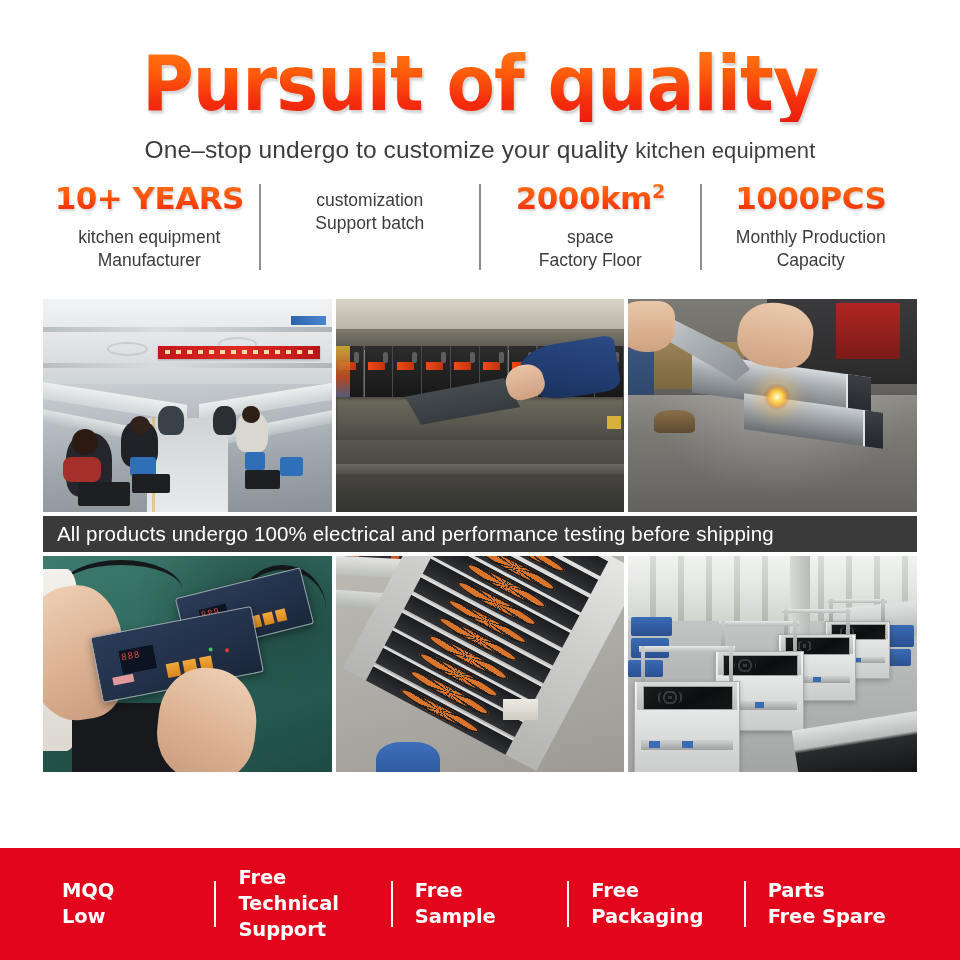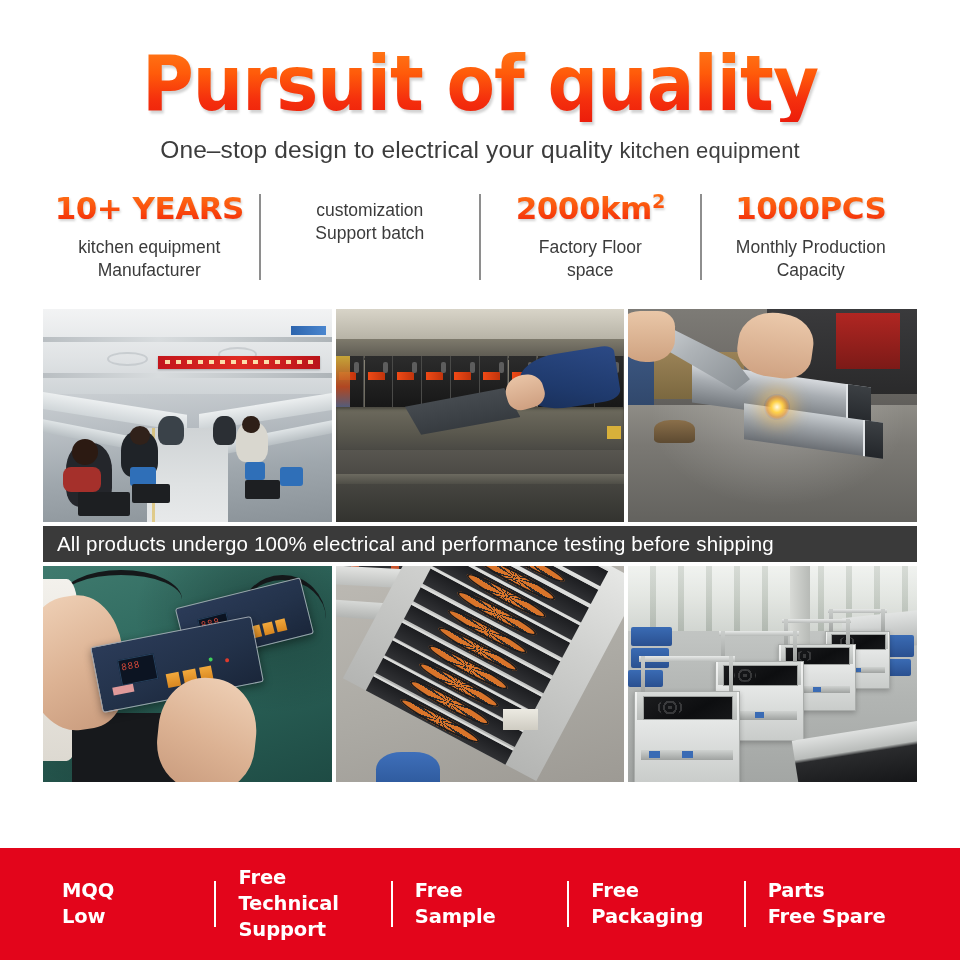--- a/index.html
+++ b/index.html
@@ -46,21 +46,21 @@
     white-space: nowrap;
   }
   .hero-sub .sub-small {
     font-size: 22px;
     color: #3f3f3f;
   }
 
   
   .stats {
     width: 880px;
-    margin: 26px auto 0 auto;
+    margin: 16px auto 0 auto;
     display: flex;
     align-items: stretch;
   }
   .stat {
     flex: 1 1 0;
     text-align: center;
     padding: 0 6px;
     position: relative;
   }
   .stat-divider {
@@ -574,21 +574,21 @@
     height: 46px;
     background: #ffffff;
   }
 </style>
 </head>
 <body>
 
 <div class="hero">
   <h1 class="hero-title">Pursuit of quality</h1>
   <p class="hero-sub">
-    <span>One–stop design to electrical your quality</span>
+    <span>One–stop undergo to customize your quality</span>
     <span class="sub-small">kitchen equipment</span>
   </p>
 </div>
 
 <div class="stats">
 
   <div class="stat">
     <div class="stat-value">10+ YEARS</div>
     <div class="stat-desc">
       <div>kitchen equipment</div>
@@ -603,22 +603,22 @@
       <div>customization</div>
       <div>Support batch</div>
     </div>
   </div>
 
   <div class="stat-divider"></div>
 
   <div class="stat">
     <div class="stat-value"><span>2000km</span><sup>2</sup></div>
     <div class="stat-desc">
+      <div>space</div>
       <div>Factory Floor</div>
-      <div>space</div>
     </div>
   </div>
 
   <div class="stat-divider"></div>
 
   <div class="stat">
     <div class="stat-value">1000PCS</div>
     <div class="stat-desc">
       <div>Monthly Production</div>
       <div>Capacity</div>

